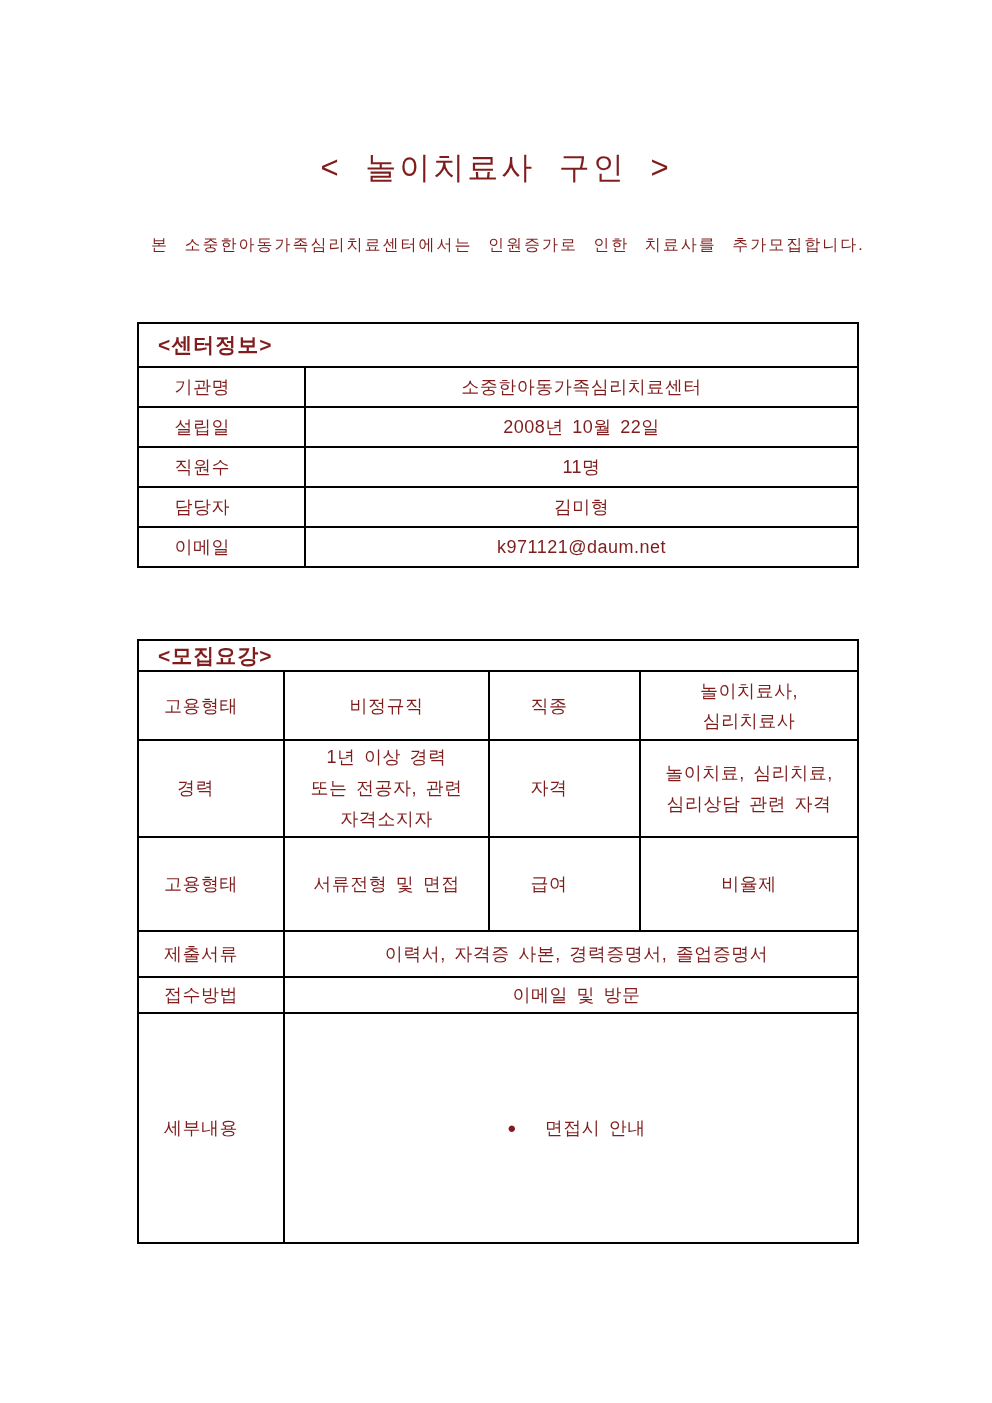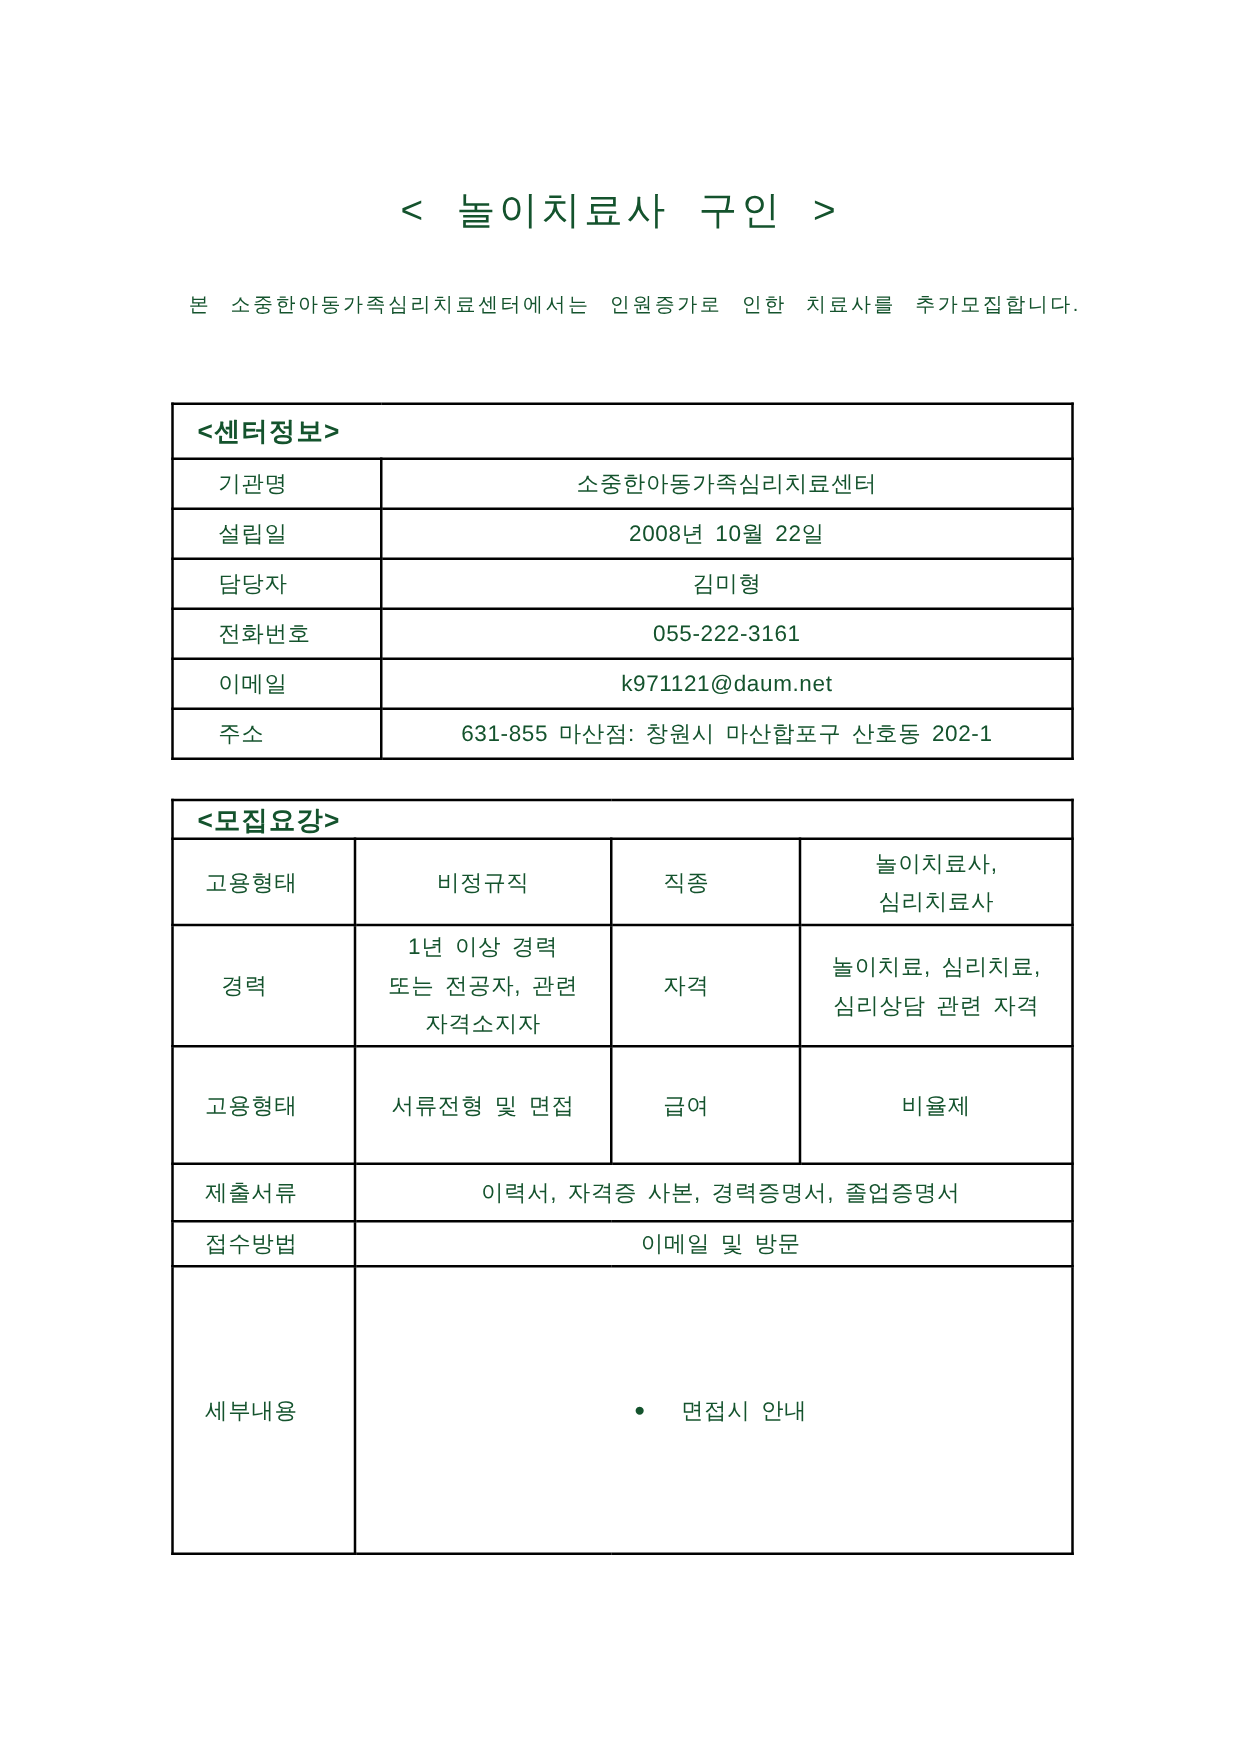--- a/index.html
+++ b/index.html
@@ -1,21 +1,21 @@
 <!DOCTYPE html>
 <html><head>
 <meta charset="utf-8">
 <style>
   html, body { margin: 0; padding: 0; background: #ffffff; }
   .page {
     position: relative;
     width: 992px;
     height: 1403px;
     background: #ffffff;
-    color: #14532d;
+    color: #7f1d1d;
     font-family: "Liberation Sans", sans-serif;
     overflow: hidden;
   }
   .doc-title {
     position: absolute;
     top: 147px;
     left: 0;
     width: 992px;
     text-align: center;
     font-size: 31px;
@@ -108,34 +108,30 @@
       </tr>
       <tr class="drow">
         <td><span class="dist w94">기관명</span></td>
         <td>소중한아동가족심리치료센터</td>
       </tr>
       <tr class="drow">
         <td><span class="dist w94">설립일</span></td>
         <td>2008년 10월 22일</td>
       </tr>
       <tr class="drow">
+        <td><span class="dist w94">직원수</span></td>
+        <td>11명</td>
+      </tr>
+      <tr class="drow">
         <td><span class="dist w94">담당자</span></td>
         <td>김미형</td>
       </tr>
       <tr class="drow">
-        <td><span class="dist w94">전화번호</span></td>
-        <td>055-222-3161</td>
-      </tr>
-      <tr class="drow">
         <td><span class="dist w94">이메일</span></td>
         <td>k971121@daum.net</td>
-      </tr>
-      <tr class="drow">
-        <td><span class="dist w94">주소</span></td>
-        <td>631-855 마산점: 창원시 마산합포구 산호동 202-1</td>
       </tr>
     </tbody>
   </table>
 
   <table class="tbl t2">
     <colgroup>
         <col style="width:146px">
         <col style="width:205px">
         <col style="width:151px">
         <col style="width:218px">

